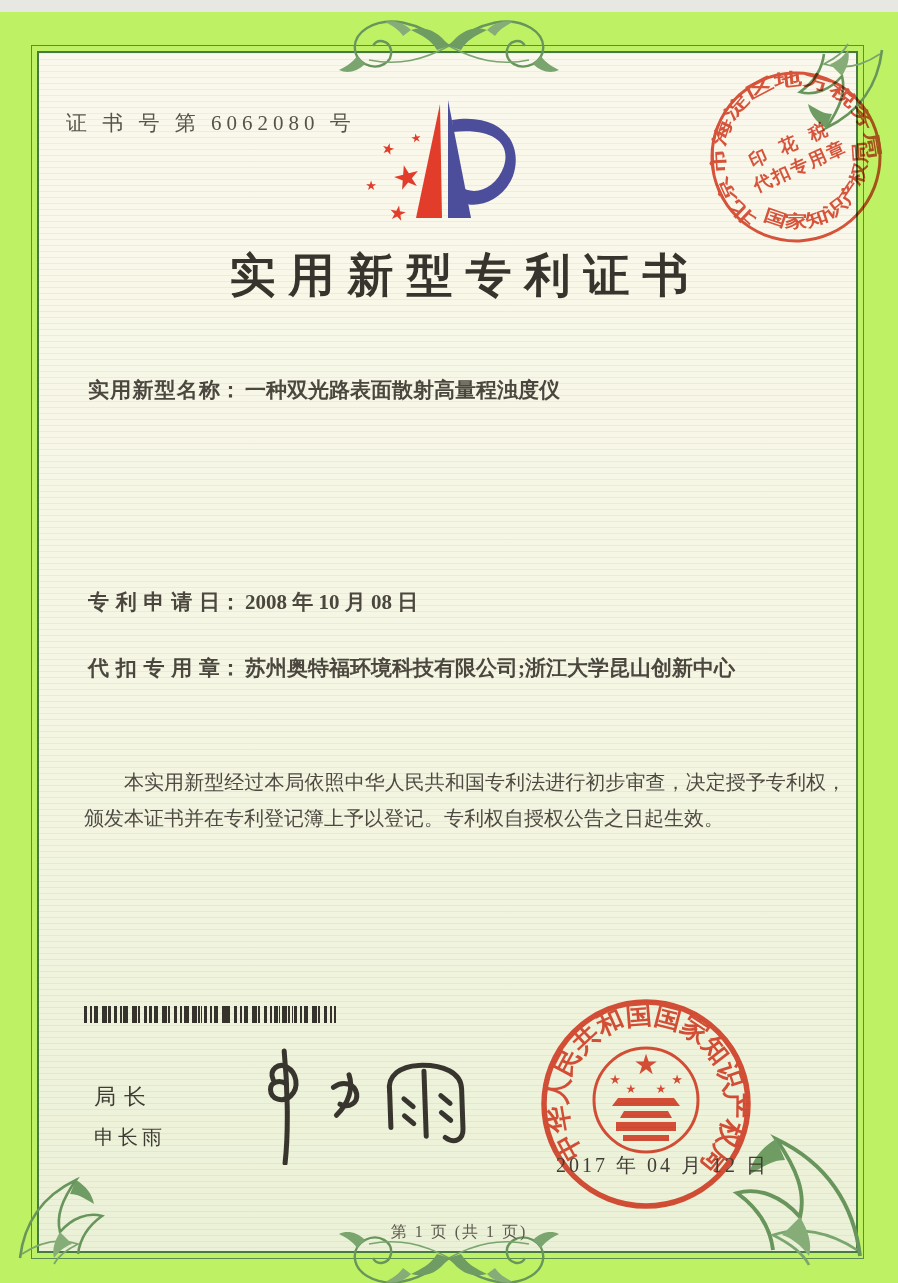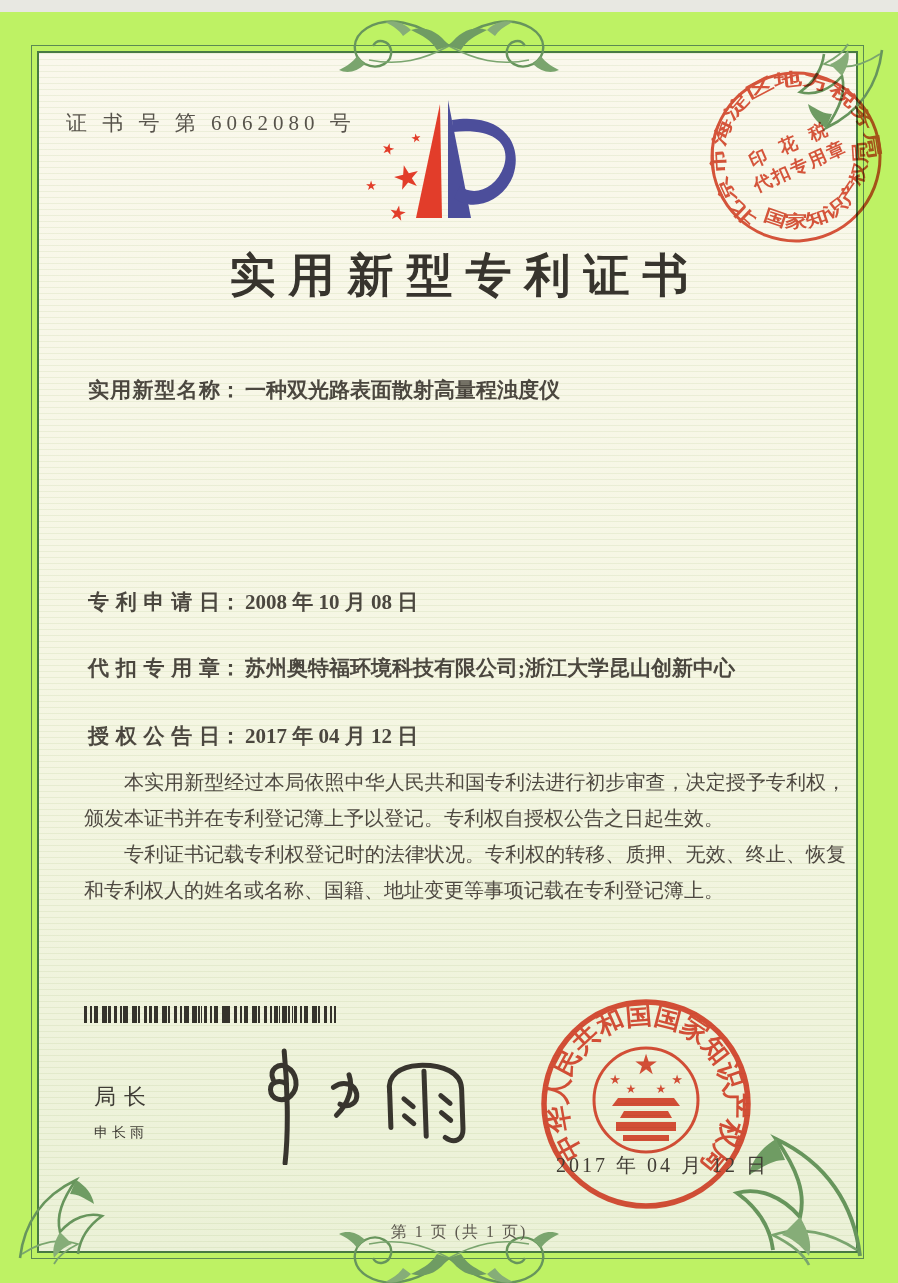--- a/index.html
+++ b/index.html
@@ -43,21 +43,21 @@
   .barcode{
     left:84px;top:994px;width:252px;height:17px;
     background-image:
       repeating-linear-gradient(90deg,#35332c 0 2px,rgba(0,0,0,0) 2px 6px),
       repeating-linear-gradient(90deg,#35332c 0 3px,rgba(0,0,0,0) 3px 10px),
       repeating-linear-gradient(90deg,#35332c 0 1px,rgba(0,0,0,0) 1px 13px);
   }
   .office-seal{left:536px;top:982px;mix-blend-mode:multiply;opacity:.93;z-index:4;}
   .seal-date{left:556px;top:1140px;font-size:20px;letter-spacing:3px;color:#413d35;z-index:5;}
   .director-label{left:94px;top:1070px;font-size:22px;letter-spacing:8px;color:#3f3c35;}
-  .director-name{left:94px;top:1112px;font-size:14px;letter-spacing:4px;color:#3f3c35;}
+  .director-name{left:94px;top:1112px;font-size:20px;letter-spacing:4px;color:#3f3c35;}
   .signature{left:238px;top:1028px;z-index:5;}
   .footer{left:0;right:0;top:1210px;text-align:center;font-size:16px;letter-spacing:2px;color:#5d594f;}
   .seal-text{font-family:"Liberation Serif","DejaVu Serif",serif;font-weight:bold;}
 </style>
 </head>
 <body>
 
 <div class="page">
 
   <svg width="0" height="0" style="position:absolute" aria-hidden="true">
@@ -132,27 +132,23 @@
 
   <div class="content field-row r0">
     <span class="f-label">实用新型名称</span><span class="f-colon">：</span><span>一种双光路表面散射高量程浊度仪</span>
   </div>
   <div class="content field-row r3">
     <span class="f-label">专利申请日</span><span class="f-colon">：</span><span>2008 年 10 月 08 日</span>
   </div>
   <div class="content field-row r4">
     <span class="f-label">代扣专用章</span><span class="f-colon">：</span><span>苏州奥特福环境科技有限公司;浙江大学昆山创新中心</span>
   </div>
-  <div class="content field-row r5">
-    <span class="f-label">授权公告日</span><span class="f-colon">：</span><span>2017 年 04 月 12 日</span>
-  </div>
 
   <div class="content paras">
     <p>本实用新型经过本局依照中华人民共和国专利法进行初步审查，决定授予专利权，颁发本证书并在专利登记簿上予以登记。专利权自授权公告之日起生效。</p>
-    <p>专利证书记载专利权登记时的法律状况。专利权的转移、质押、无效、终止、恢复和专利权人的姓名或名称、国籍、地址变更等事项记载在专利登记簿上。</p>
   </div>
 
   <div class="content barcode"></div>
 
   <svg class="content office-seal" width="220" height="220" viewBox="0 0 220 220">
     <circle cx="110" cy="110" r="102" fill="none" stroke="#e04530" stroke-width="5.5"></circle>
     <path id="officeArc" d="M48.7,161.4 A80,80 0 1 1 171.3,161.4" fill="none"></path>
     <text class="seal-text" font-size="26" fill="#e04530">
       <textPath href="#officeArc" startOffset="2" textLength="372" lengthAdjust="spacingAndGlyphs">中华人民共和国国家知识产权局</textPath>
     </text>

